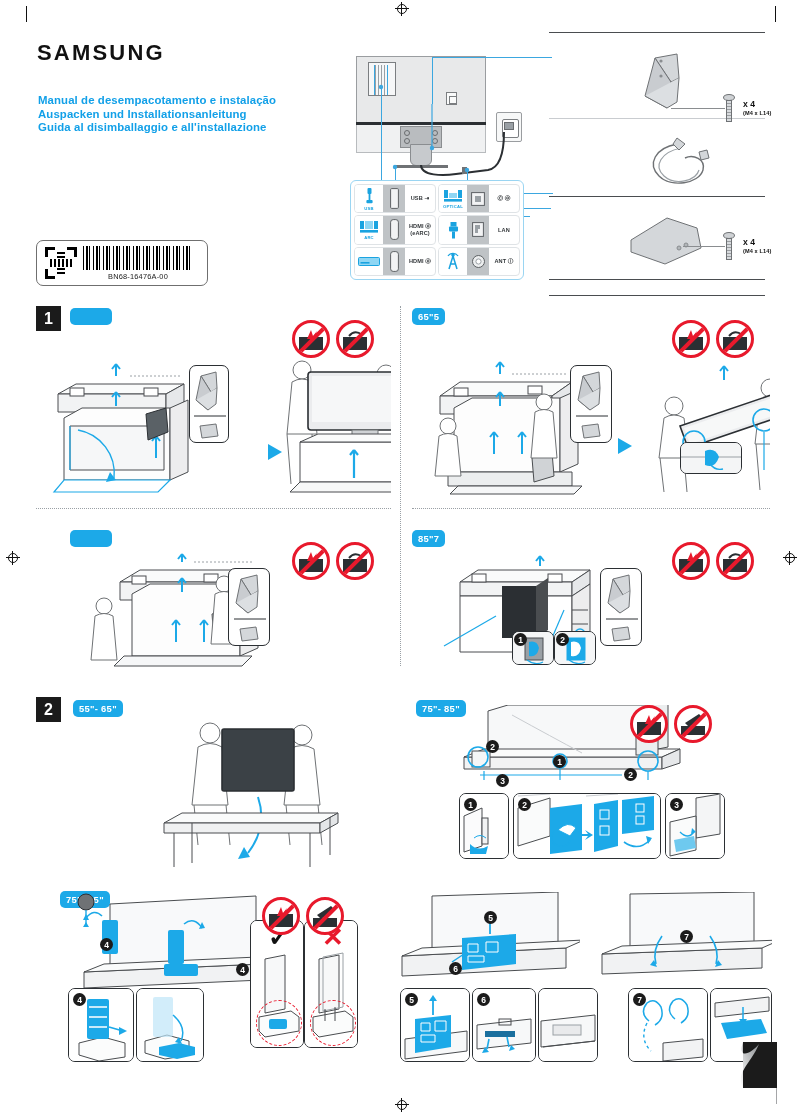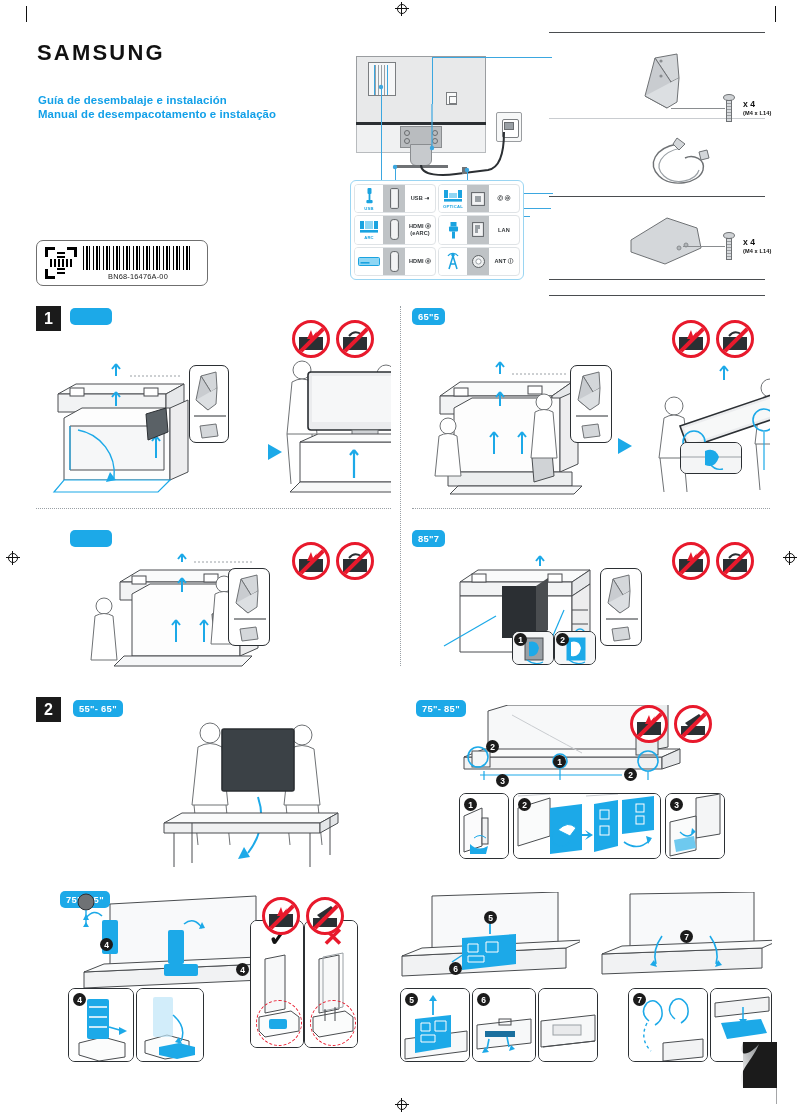--- a/index.html
+++ b/index.html
@@ -148,22 +148,23 @@
     </div>
   <div class="reg" style="left:395px;top:1098px">
       <div class="ring"></div>
     </div>
   <div class="trim" style="left:26px;top:6px;width:1px;height:16px"></div>
   <div class="trim" style="left:775px;top:6px;width:1px;height:16px"></div>
 
   <div class="logo">SAMSUNG</div>
 
   <div class="titles">
-    <div>Guía de desembalaje e instalación</div>
     <div>Manual de desempacotamento e instalação</div>
+    <div>Auspacken und Installationsanleitung</div>
+    <div>Guida al disimballaggio e all'installazione</div>
   </div>
 
   <div class="codebox">
     <div class="qr"></div>
     <div class="barwrap">
       <div class="bars"></div>
       <div class="barcode-text">BN68-16476A-00</div>
     </div>
   </div>
 

